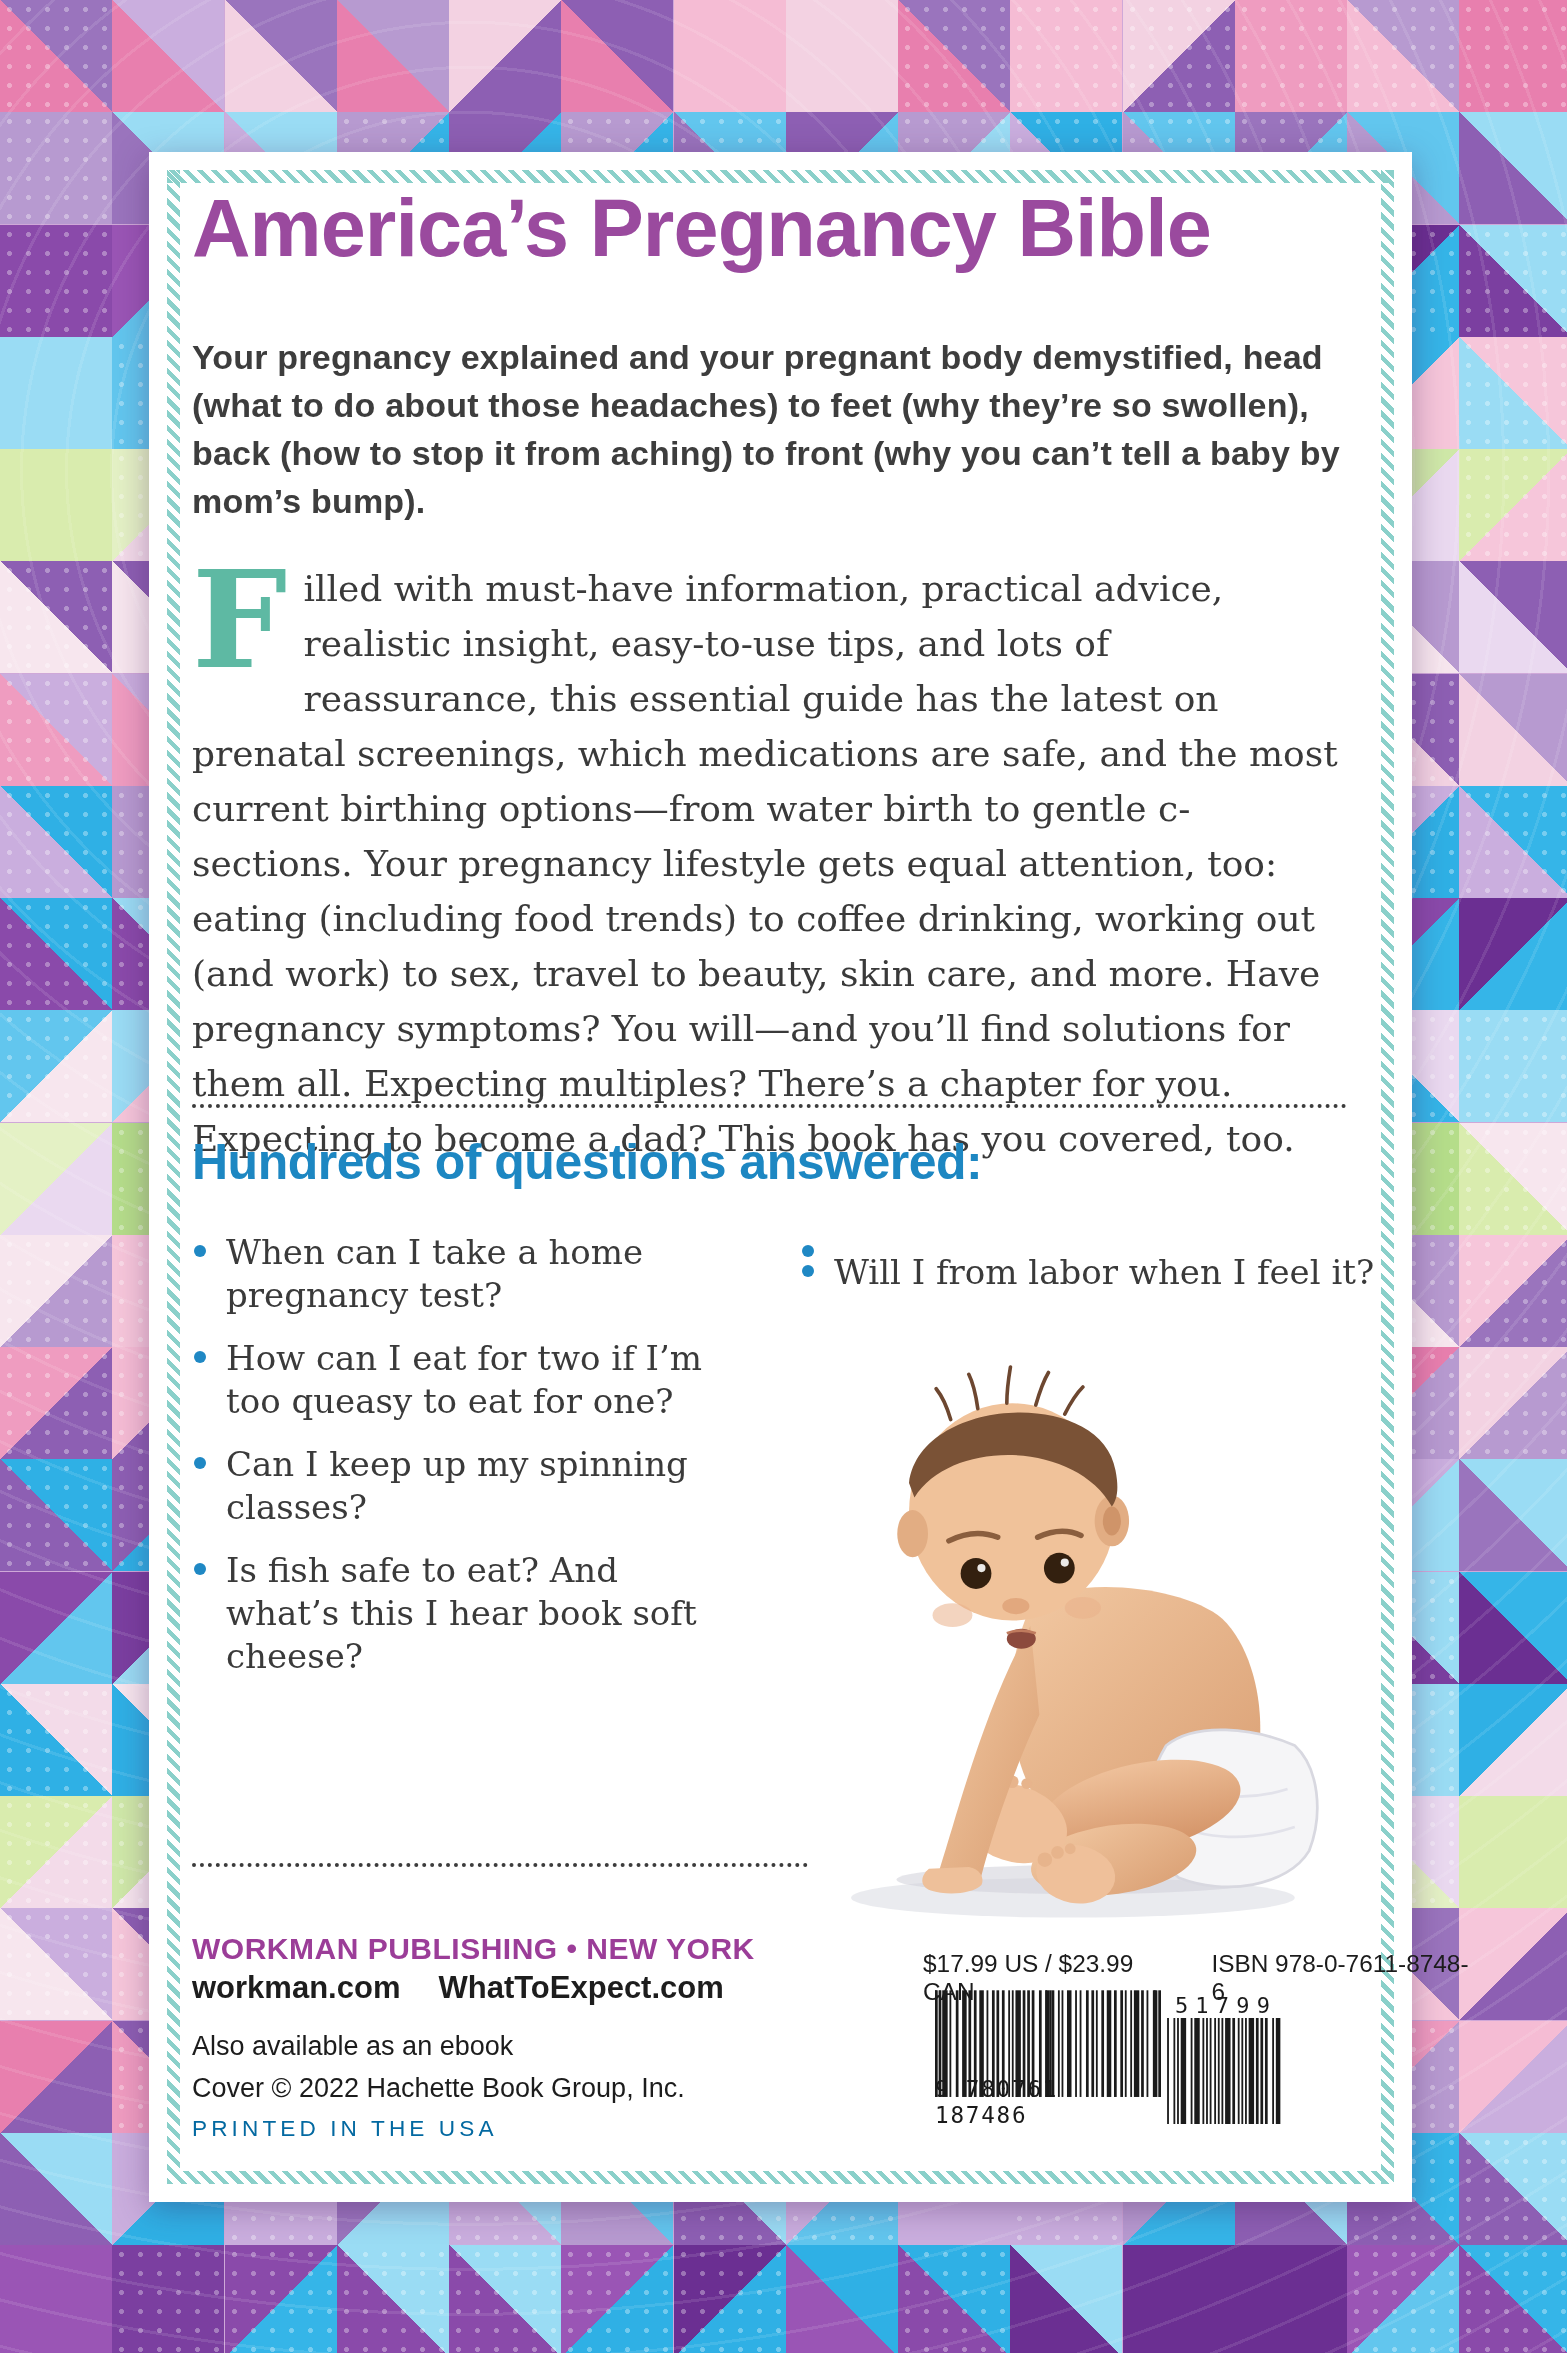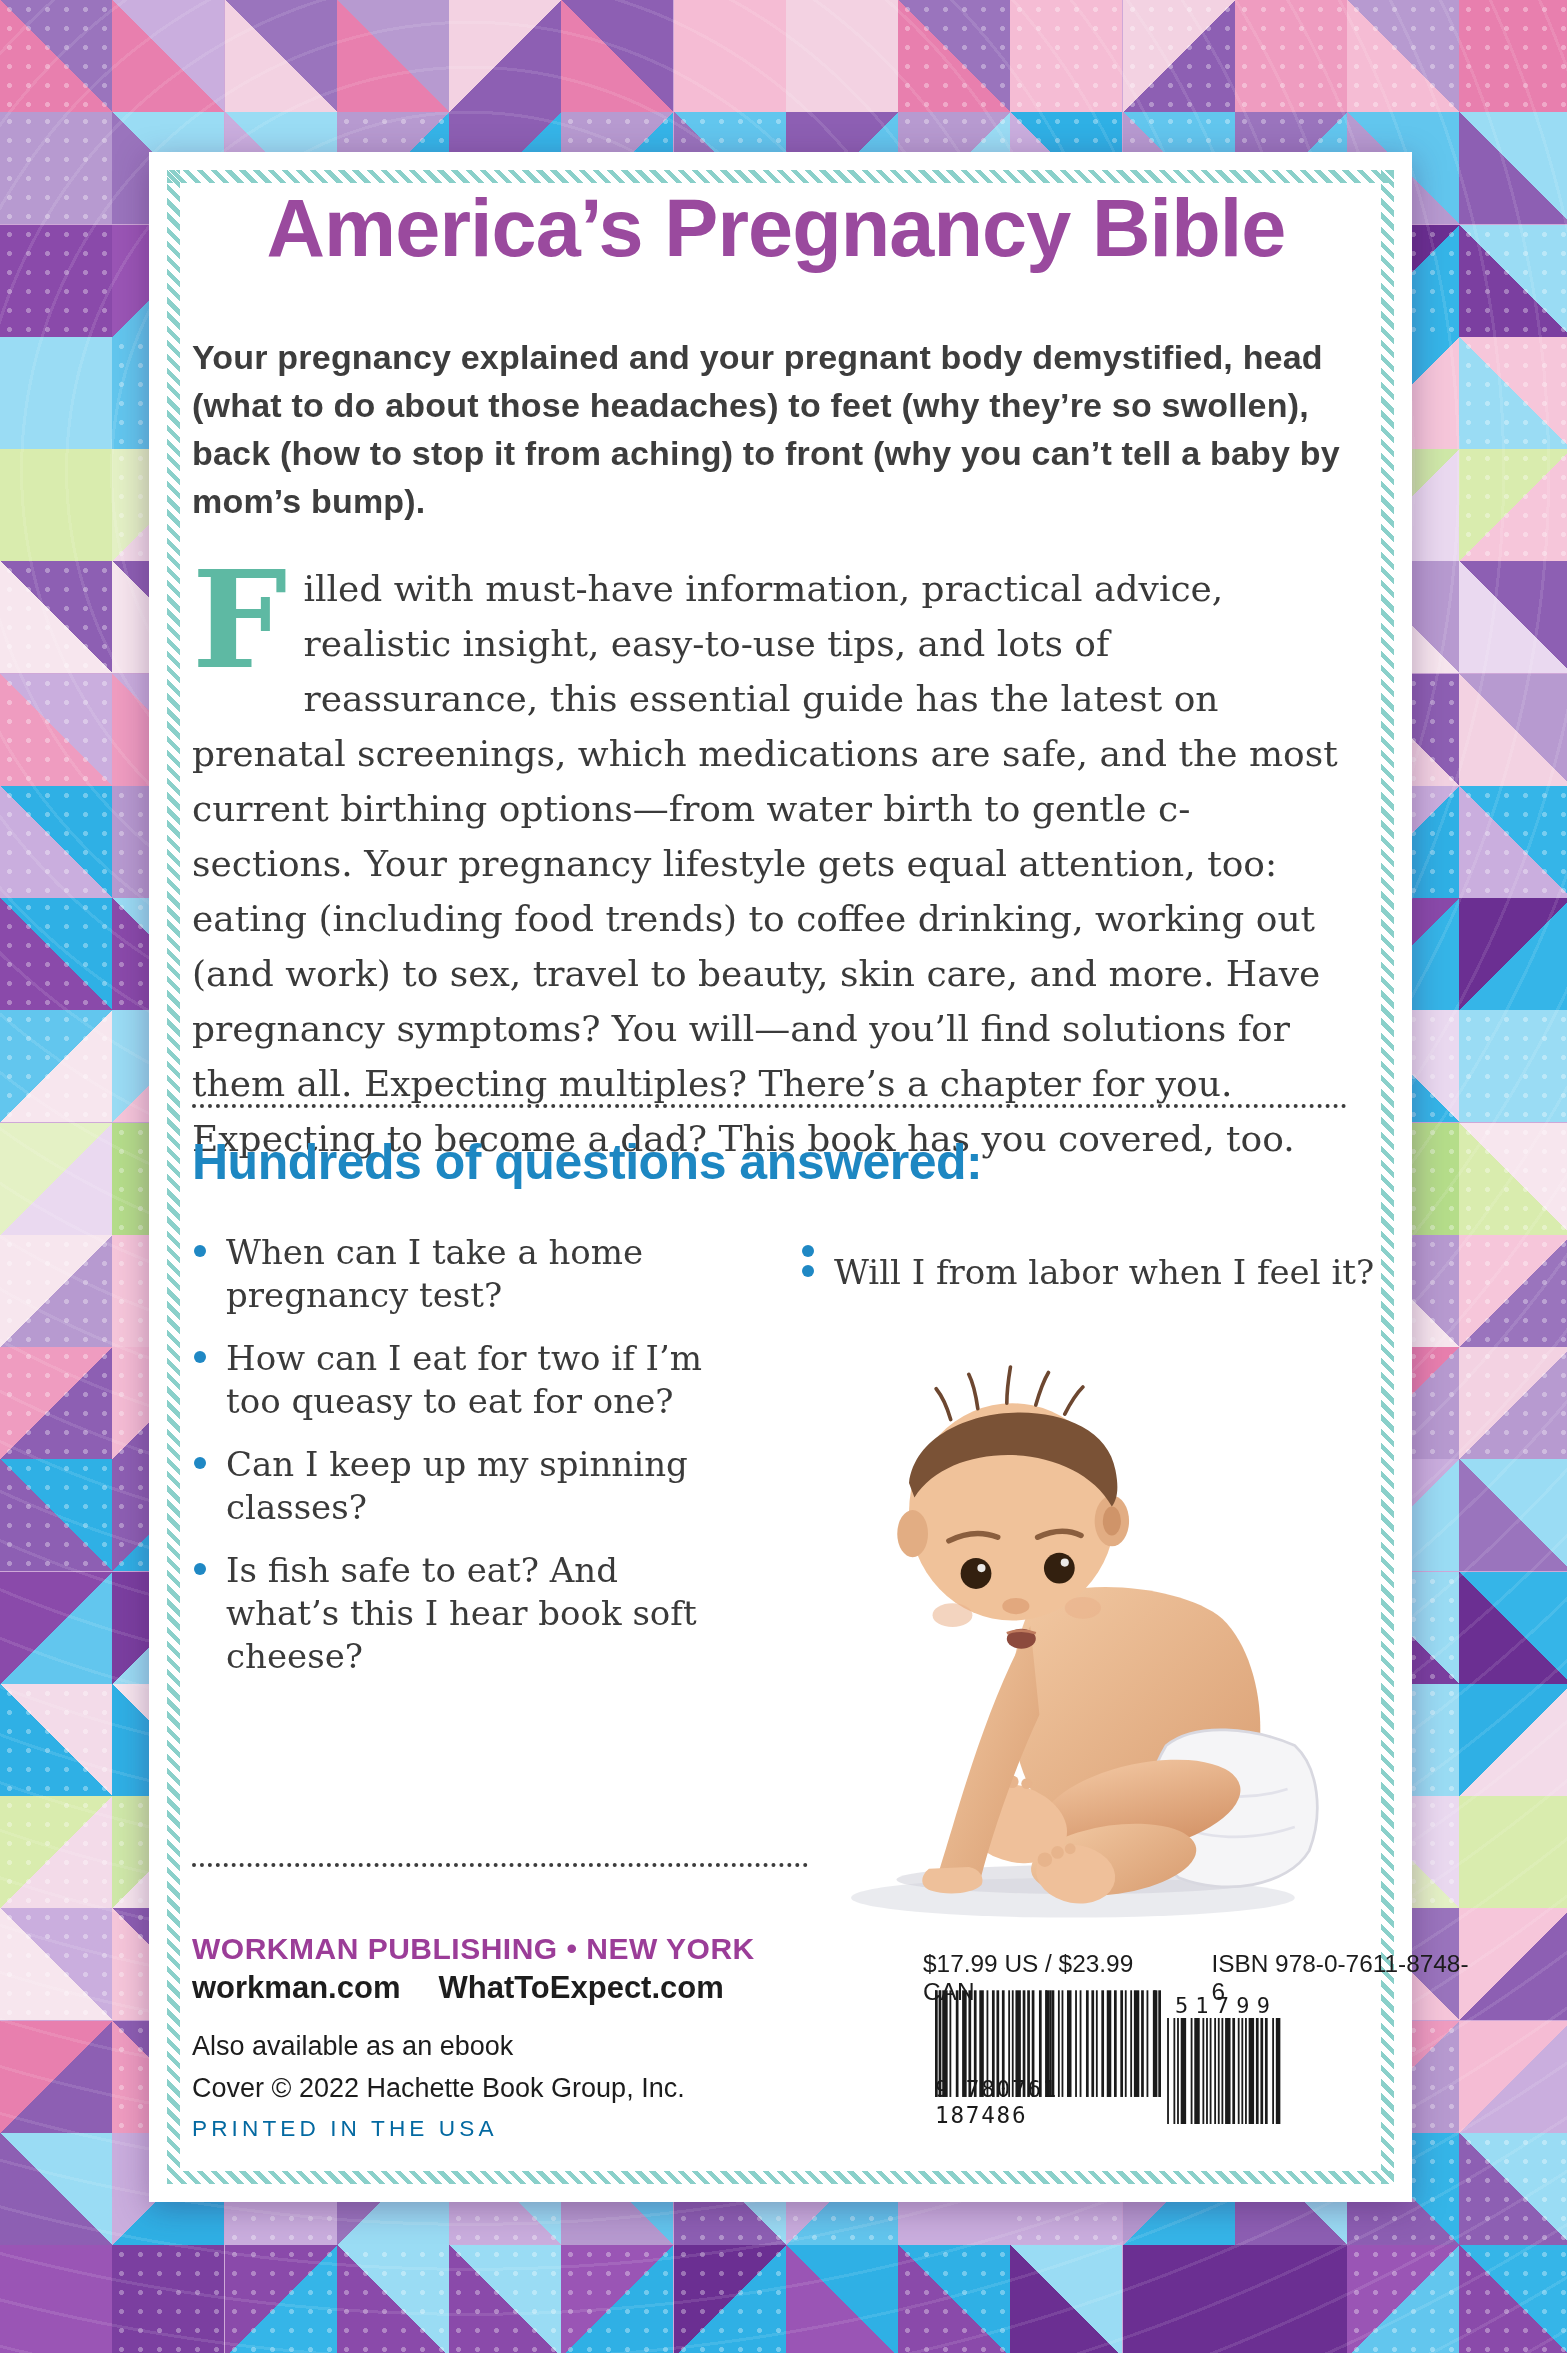--- a/index.html
+++ b/index.html
@@ -363,21 +363,21 @@
       <div class="qcell" style="left: 1459px; top: 2245px; width: 112px; height: 112px; background-image: radial-gradient(rgba(255, 255, 255, 0.33) 2.2px, rgba(255, 255, 255, 0) 2.6px), linear-gradient(45deg, rgb(138, 74, 170) 0px, rgb(138, 74, 170) 50%, rgb(53, 181, 232) 50.4%, rgb(53, 181, 232) 100%); background-size: 19px 19px, auto;"></div>
     </div>
   <div id="quilt-overlay"></div>
 
   <div id="panel">
     <div class="hatch" id="hatch-top"></div>
     <div class="hatch" id="hatch-bottom"></div>
     <div class="hatch" id="hatch-left"></div>
     <div class="hatch" id="hatch-right"></div>
 
-    <div class="abs" id="title" style="color: rgb(154, 74, 158); text-align: center;">America’s Pregnancy Bible</div>
+    <div class="abs" id="title" style="color: rgb(154, 74, 158);">America’s Pregnancy Bible</div>
 
     <div class="abs" id="intro">Your pregnancy explained and your pregnant body demystified, head (what to do about those headaches) to feet (why they’re so swollen), back (how to stop it from aching) to front (why you can’t tell a baby by mom’s bump).</div>
 
     <div class="abs" id="bodypara">
       <span id="dropcap" style="color: rgb(94, 185, 163);">F</span><span>illed with must-have information, practical advice, realistic insight, easy-to-use tips, and lots of reassurance, this essential guide has the latest on prenatal screenings, which medications are safe, and the most current birthing options—from water birth to gentle c-sections. Your pregnancy lifestyle gets equal attention, too: eating (including food trends) to coffee drinking, working out (and work) to sex, travel to beauty, skin care, and more. Have pregnancy symptoms? You will—and you’ll find solutions for them all. Expecting multiples? There’s a chapter for you. Expecting to become a dad? This book has you covered, too.</span>
     </div>
 
     <div class="abs dotted" id="divider1"></div>
 
     <div class="abs" id="qheading" style="color: rgb(29, 135, 194);">Hundreds of questions answered:</div>

